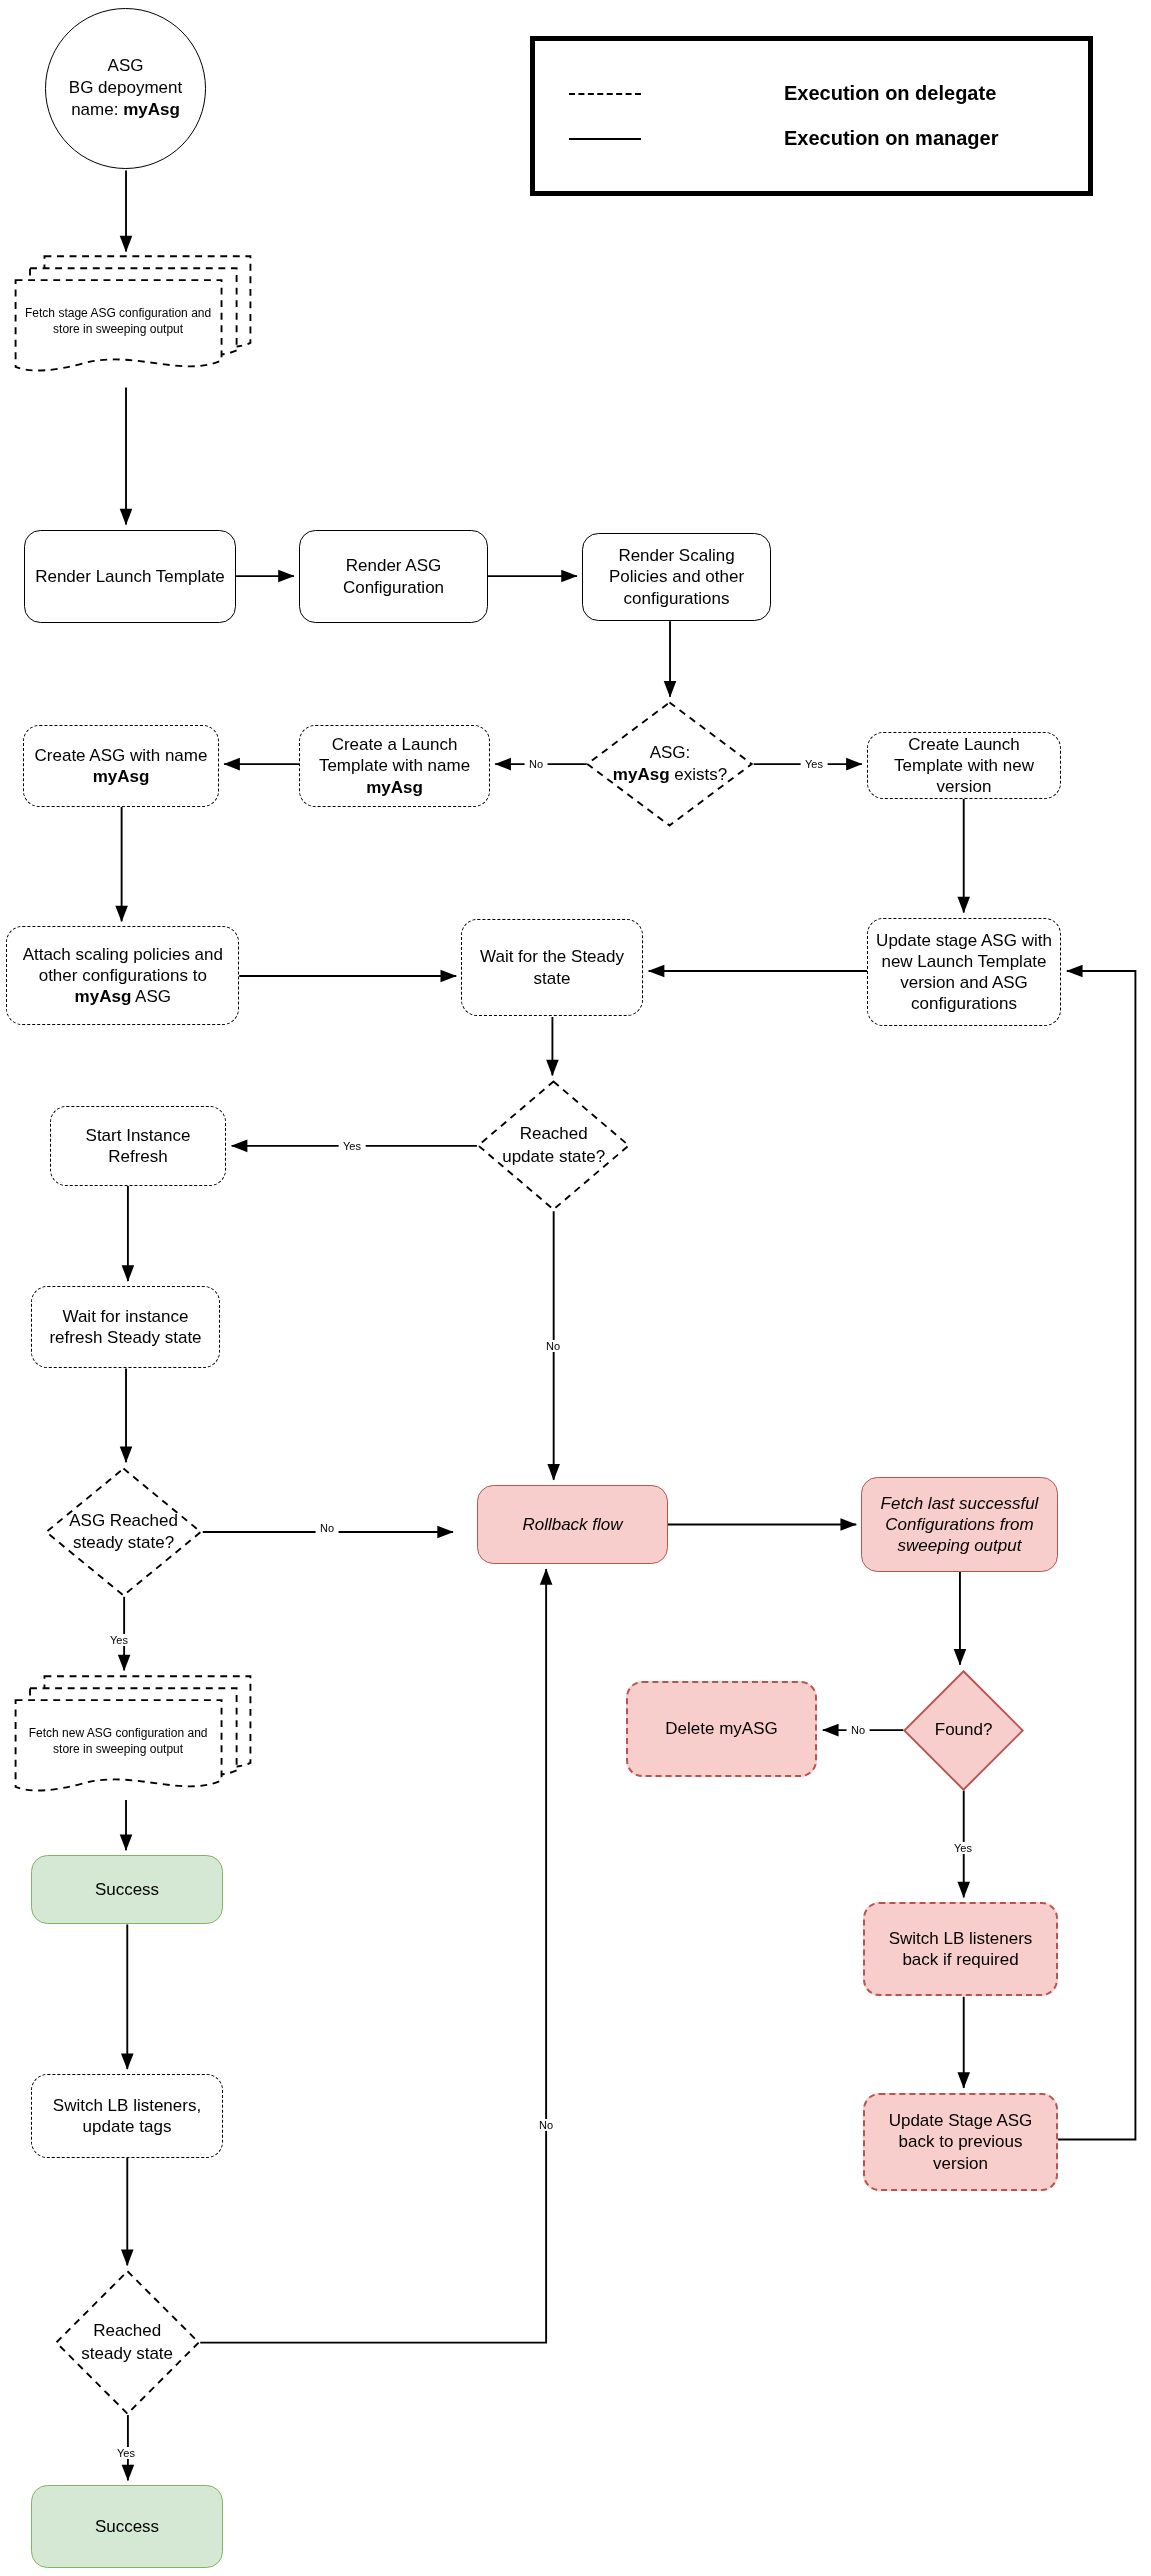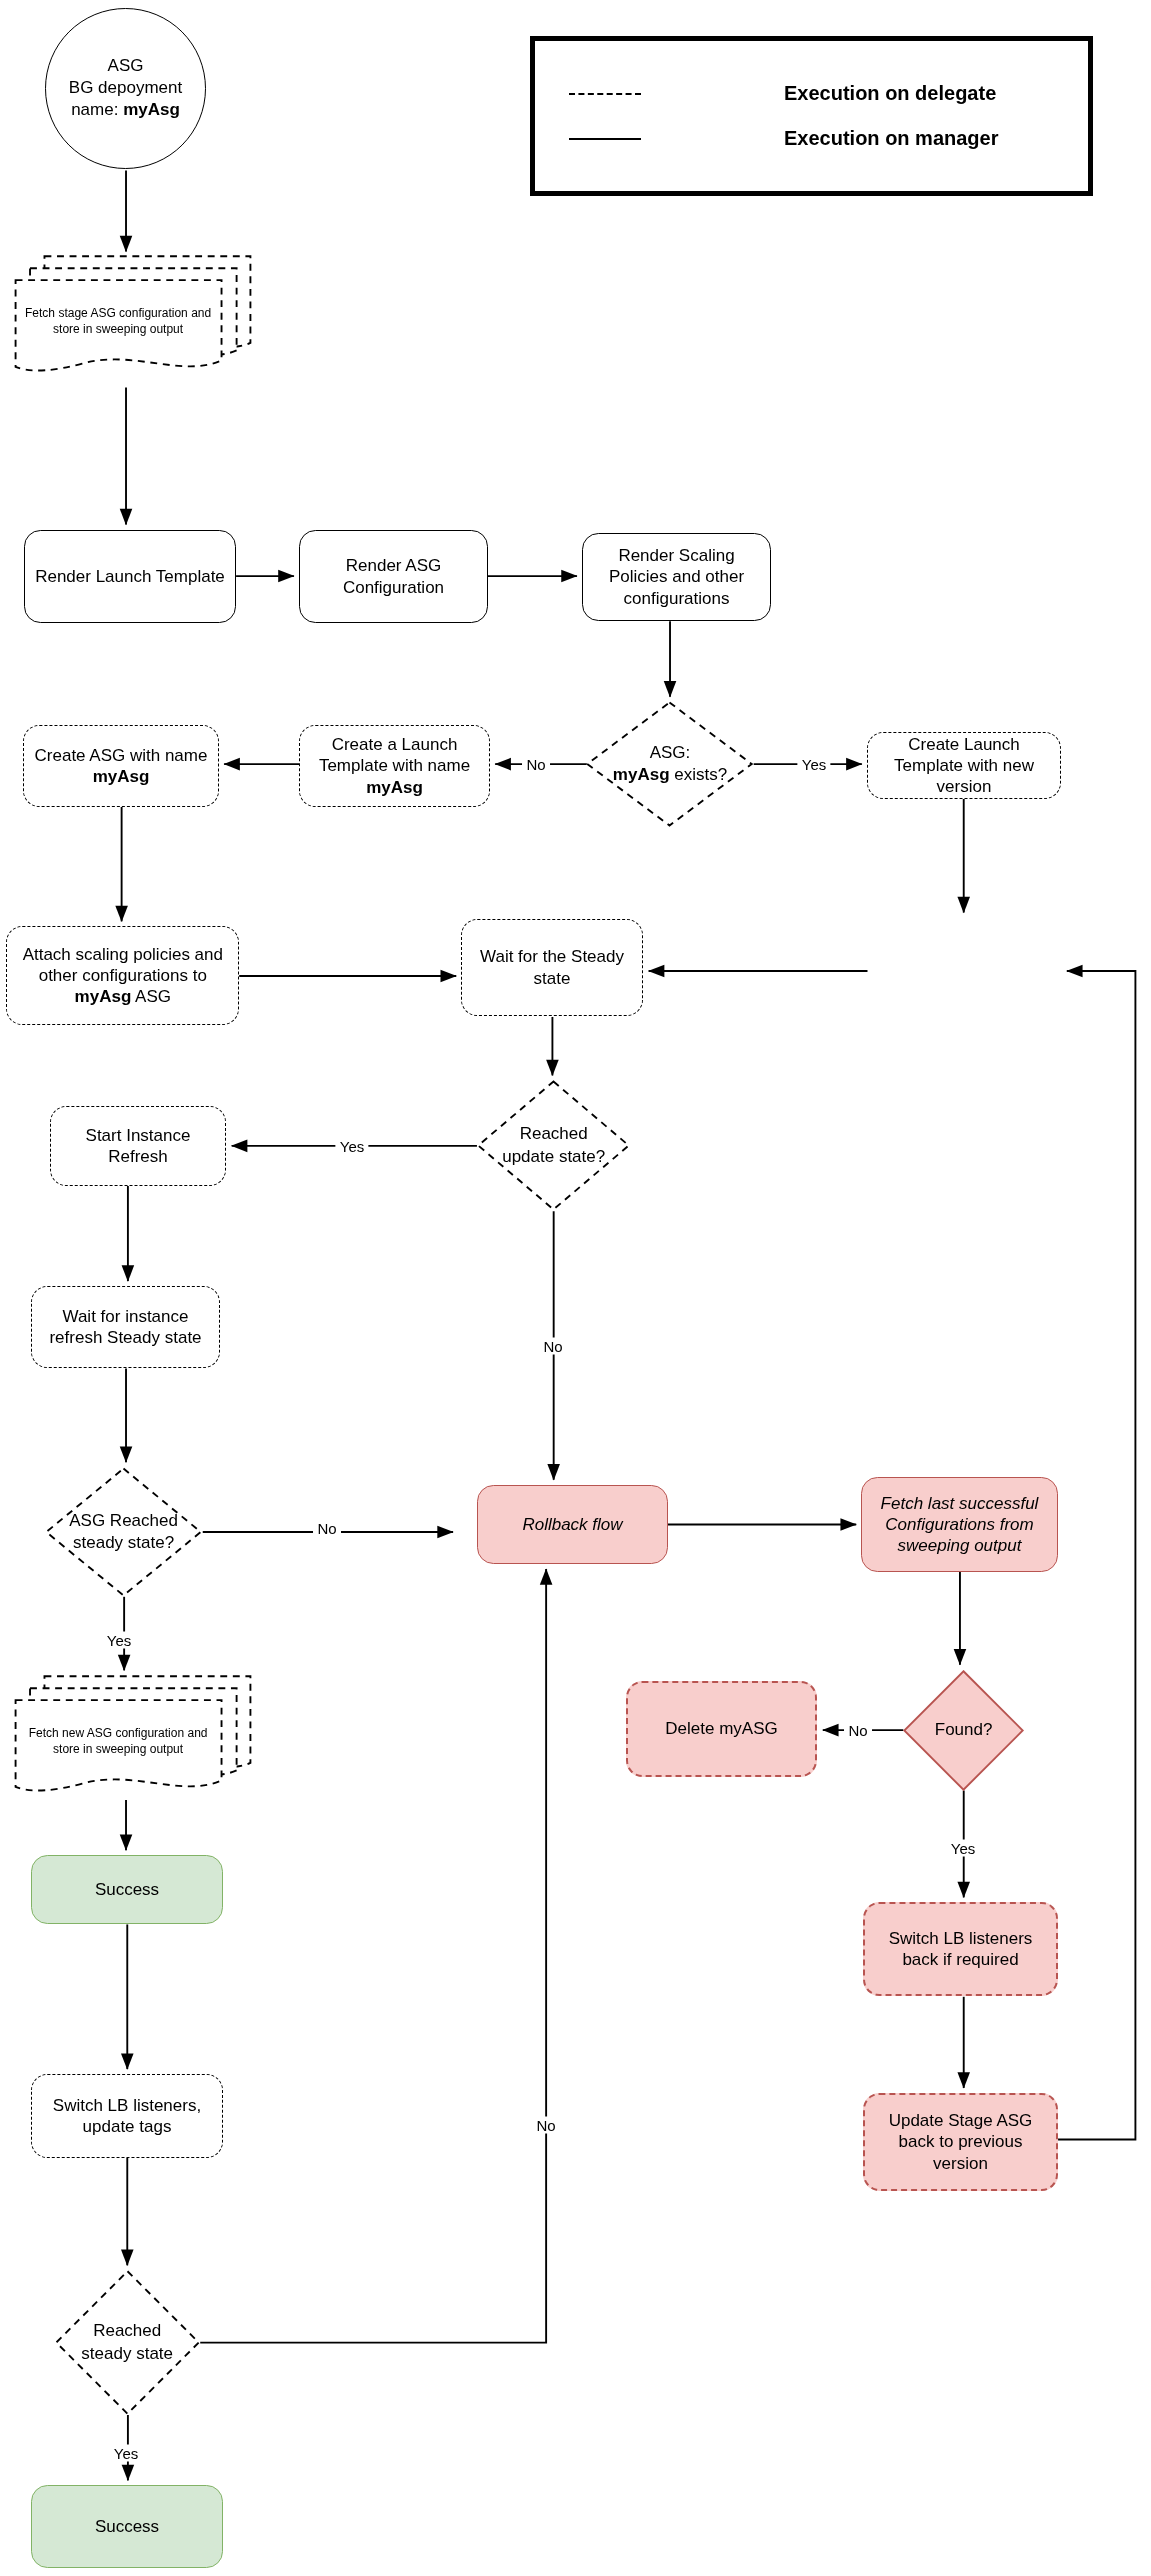--- a/index.html
+++ b/index.html
@@ -17,21 +17,21 @@
   .circle-node{position:absolute;display:flex;align-items:center;justify-content:center;
         text-align:center;font-size:17px;line-height:1.3;border:1.9px solid #000;
         border-radius:50%;background:#fff;box-sizing:border-box;z-index:2;}
   .shape-wrap{position:absolute;z-index:2;}
   .shape-wrap svg{position:absolute;left:0;top:0;}
   .shape-text{position:absolute;display:flex;align-items:center;justify-content:center;
         text-align:center;line-height:1.3;z-index:3;}
   .doc-text{font-size:12px;}
   .dia-text{font-size:17px;}
   .edge-label{position:absolute;transform:translate(-50%,-50%);background:#fff;
-        padding:0 4.4px;font-size:15px;z-index:4;white-space:nowrap;}
+        padding:0 4.4px;font-size:11px;z-index:4;white-space:nowrap;}
   .legend{position:absolute;left:530px;top:36px;width:563px;height:160px;
         border:5px solid #000;background:#fff;box-sizing:border-box;z-index:2;
         display:flex;flex-direction:column;justify-content:center;}
   .legend-row{display:flex;align-items:center;height:45px;padding-left:34px;}
   .legend-line{width:72px;height:0;}
   .legend-line.dashed-line{border-top:2.5px dashed #000;}
   .legend-line.solid-line{border-top:2.5px solid #000;}
   .legend-label{margin-left:143px;font-size:20px;font-weight:bold;white-space:nowrap;}
 </style>
 </head>
@@ -150,20 +150,23 @@
   <div class="node dashed" style="left:6.3px;top:926px;width:233px;height:99px;padding:5px 3.8px;">
     <span>
       <span>Attach scaling policies and other configurations to </span><b>myAsg</b><span> ASG</span>
     </span>
   </div>
 
   <div class="node dashed" style="left:461px;top:919px;width:182px;height:97px;">
     <span>Wait for the Steady state</span>
   </div>
 
+  <div class="node dashed" style="left:867px;top:918px;width:194px;height:108px;padding:5px 5px;">
+    <span>Update stage ASG with new Launch Template version and ASG configurations</span>
+  </div>
 
   <div class="shape-wrap" style="left:477px;top:1080px;width:153px;height:131px;">
     <svg width="153" height="131" viewBox="0 0 244 208">
       <polygon points="122,2 242,104 122,206 2,104" fill="#fff" stroke="#000" stroke-width="3" stroke-dasharray="11 9"></polygon>
     </svg>
     <div class="shape-text dia-text" style="left:15.7px;top:0;width:122px;height:131px;">Reached update state?</div>
   </div>
 
   <div class="node dashed" style="left:50px;top:1106px;width:176px;height:80px;">
     <span>Start Instance Refresh</span>

